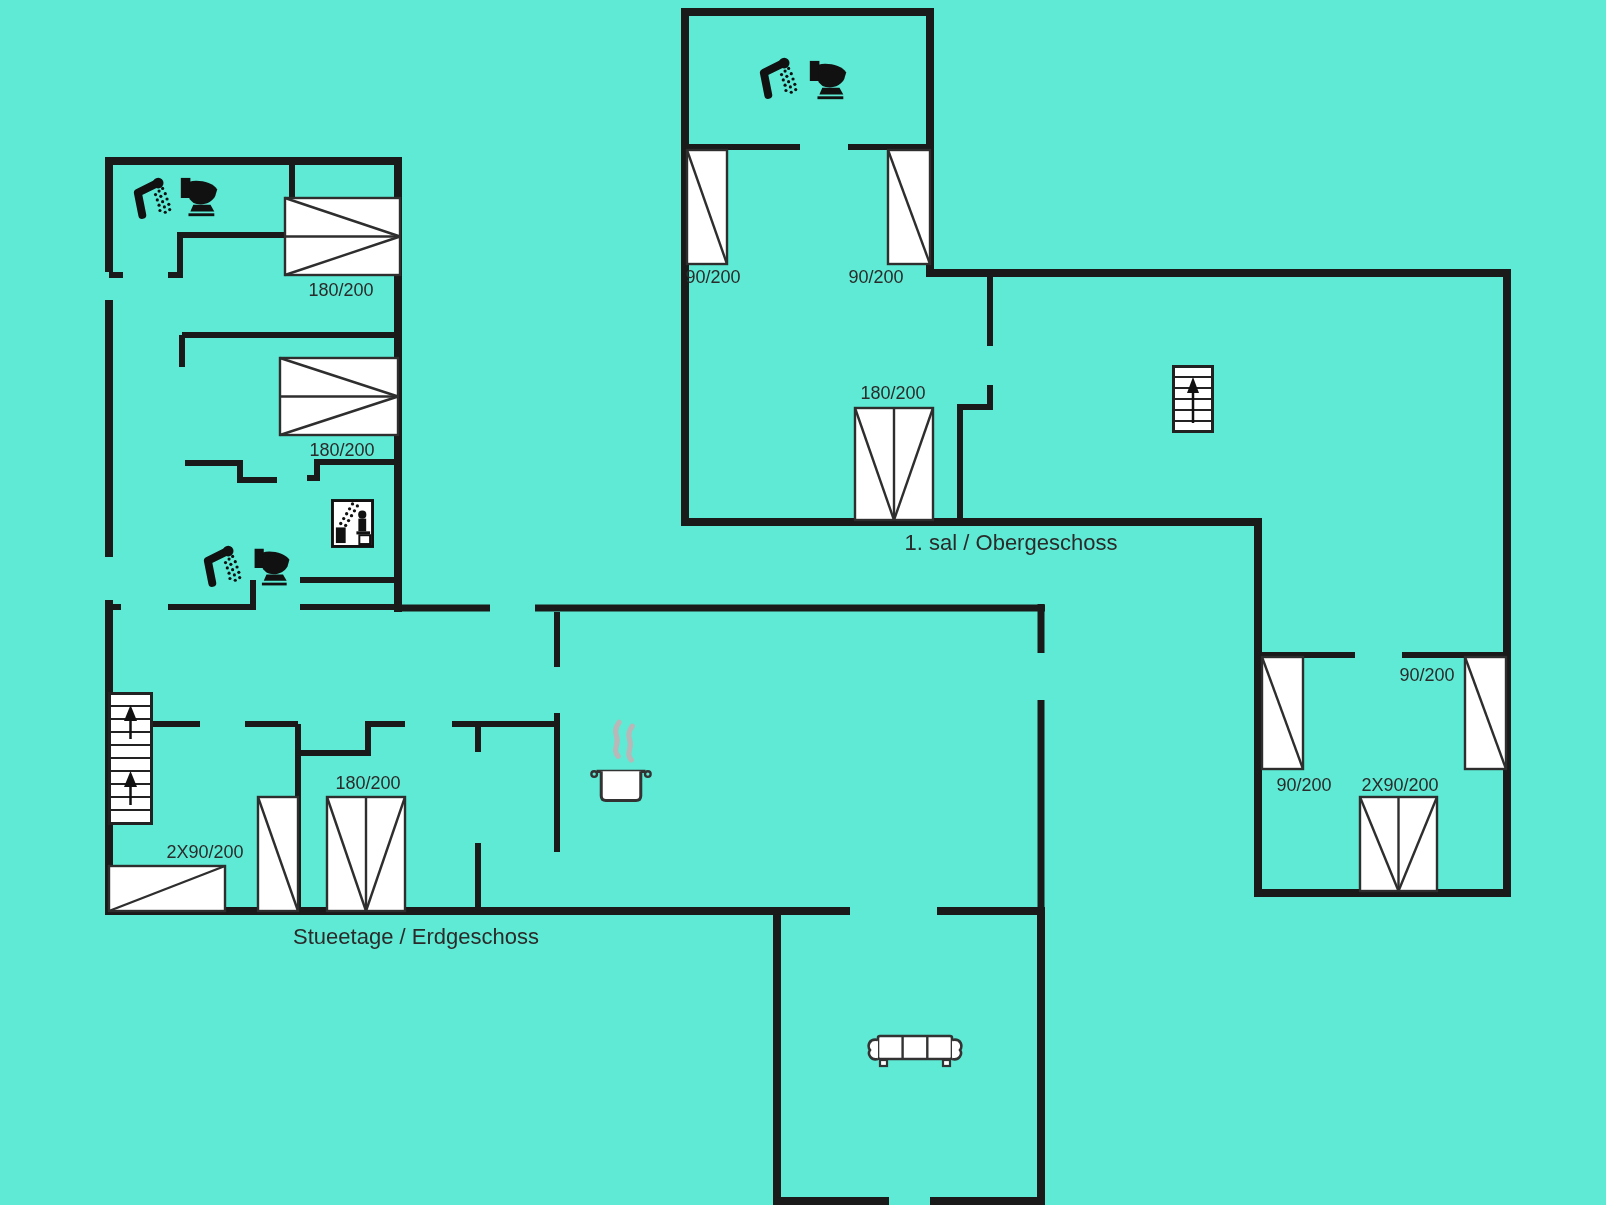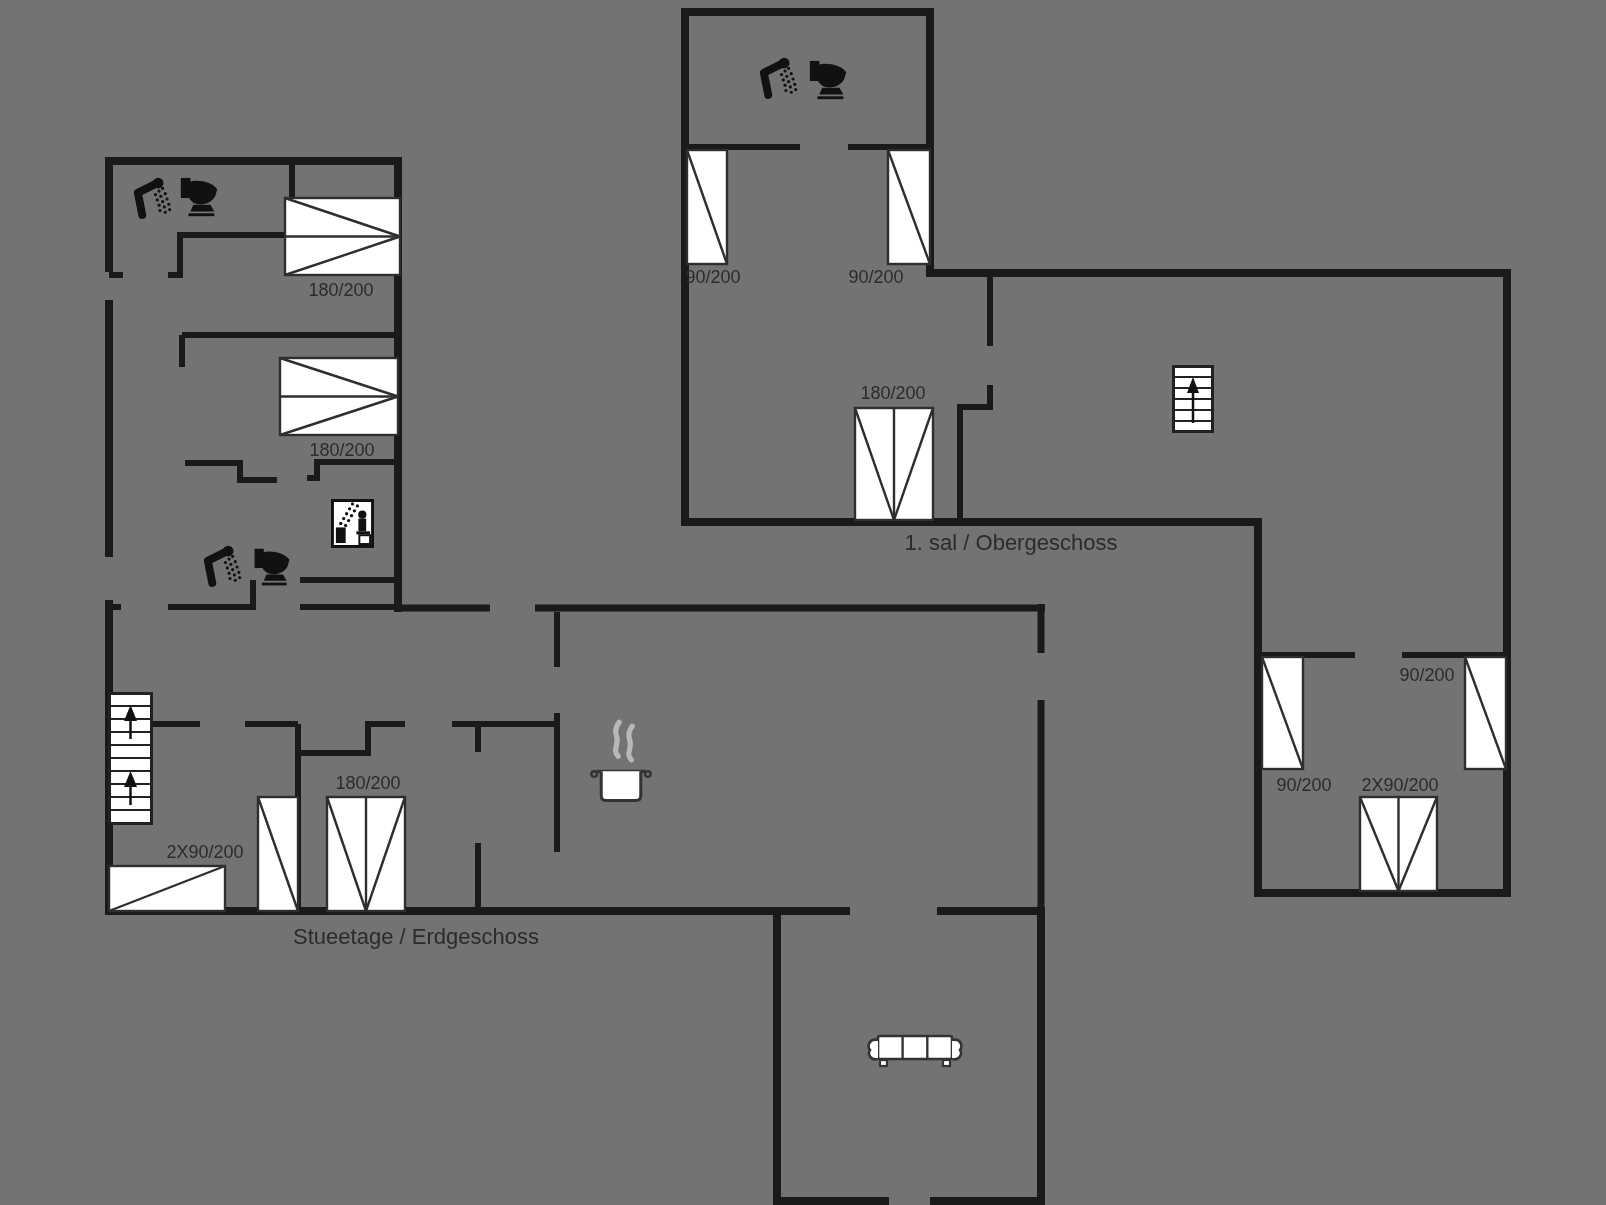--- a/index.html
+++ b/index.html
@@ -1,19 +1,19 @@
 <!DOCTYPE html>
 <html><head>
 <meta charset="utf-8">
 <style>
   html, body { margin: 0; padding: 0; background: #ffffff; }
   #stage {
     position: relative;
     width: 1606px; height: 1205px;
-    background: #737373;
+    background: #5eead4;
     font-family: "Liberation Sans", sans-serif;
   }
   svg { display: block; }
   text {
     font-family: "Liberation Sans", sans-serif;
     fill: #2b2b2b;
   }
 </style>
 </head>
 <body>

